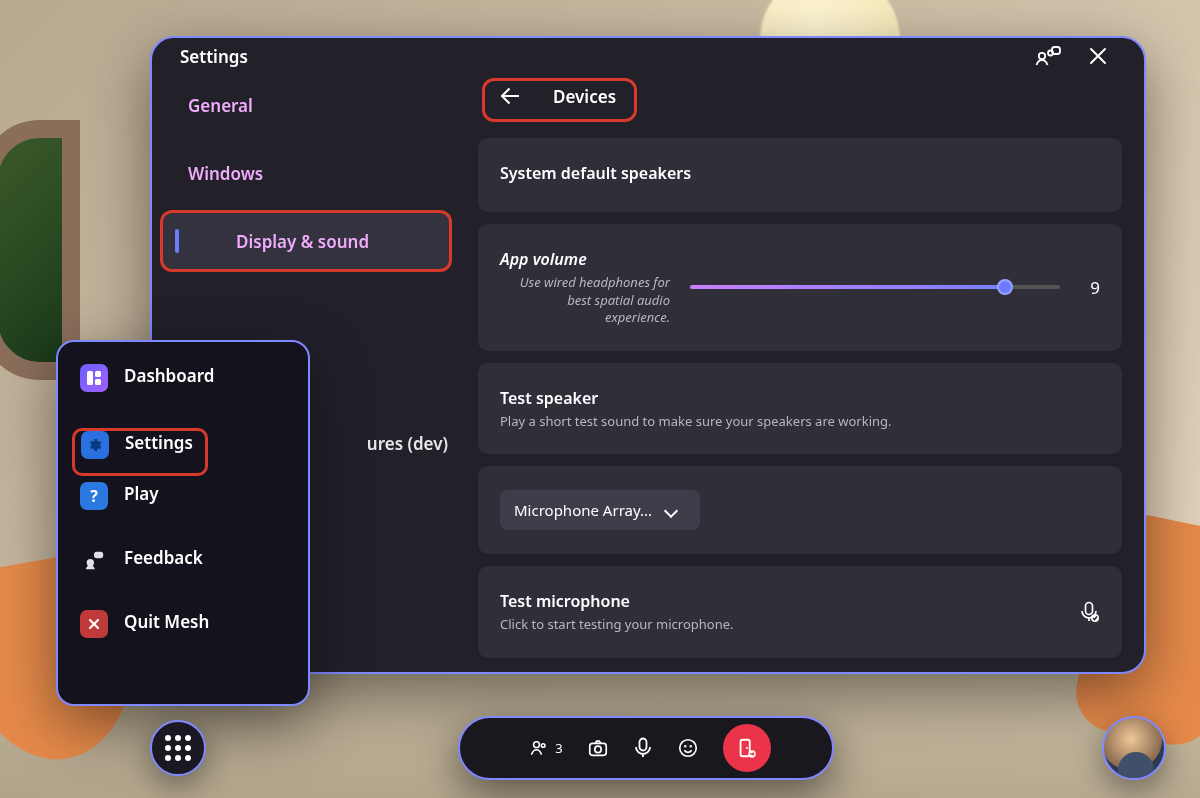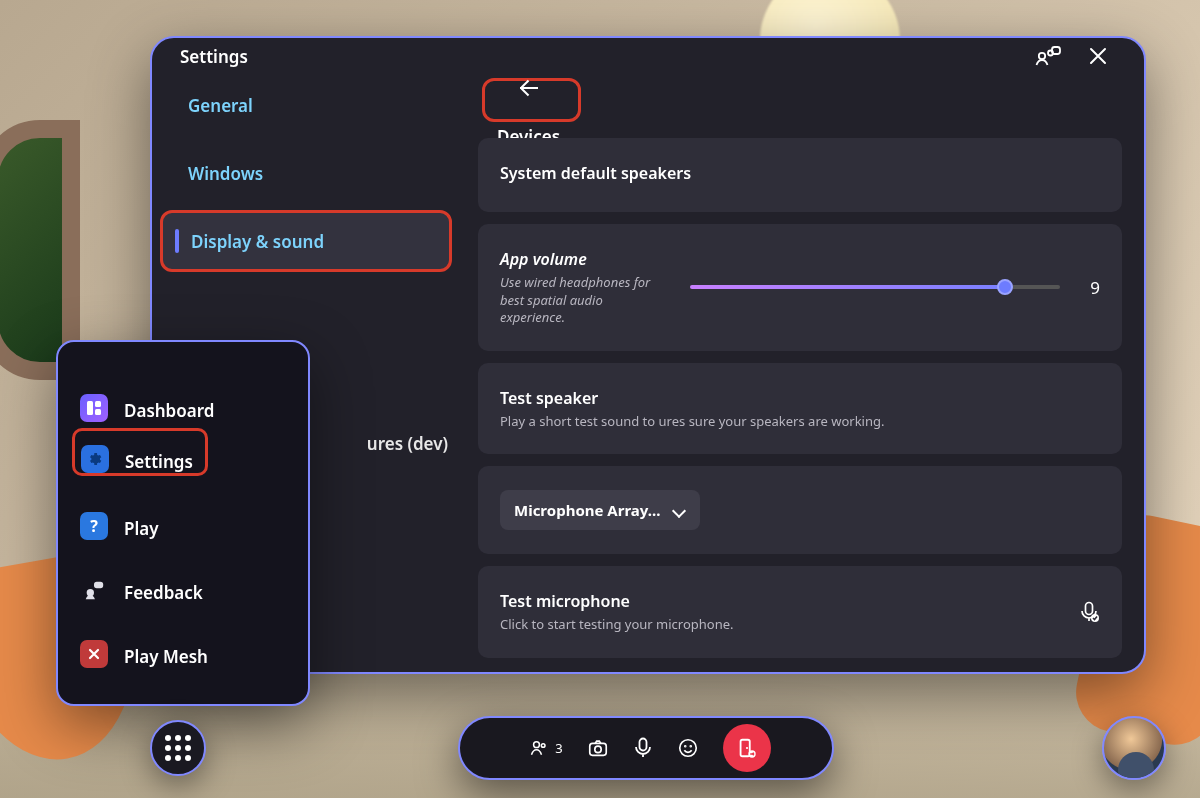--- a/index.html
+++ b/index.html
@@ -33,93 +33,93 @@
     padding: 0 28px;
   }
   .win-title { color: #fff; font-size: 17px; font-weight: 600; flex: 1; }
   .hdr-btn { width: 36px; height: 36px; display:flex; align-items:center; justify-content:center; color:#fff; border-radius: 8px; margin-left: 14px; cursor:pointer; }
 
   .win-body { flex:1; display:flex; padding: 0 16px 18px 0; gap: 16px; }
 
   .sidebar { width: 310px; padding: 0 10px 0 8px; display:flex; flex-direction:column; gap: 6px; }
   .side-item {
     height: 62px; display:flex; align-items:center; padding: 0 12px 0 12px;
-    font-size: 17px; font-weight: 600; color: #7dd3fc; border-radius: 10px; cursor:pointer;
+    font-size: 17px; font-weight: 600; color: #f0abfc; border-radius: 10px; cursor:pointer;
   }
   .side-item .bar { width:4px; height: 24px; background: transparent; border-radius:2px; margin-right: 12px; }
-  .side-item.active { background: #33323E; }
+  .side-item.active { background: #33323E; gap: 45px; }
   .side-item.active .bar { background: #6d7cff; }
   .side-item.partial { color:#e8e8e8; }
   .annot { border: 3px solid #d73a2a; border-radius: 12px; }
   .annot-sm { border: 3px solid #d73a2a; border-radius: 10px; }
 
   .content { flex:1; display:flex; flex-direction:column; gap: 12px; padding-right: 6px; }
 
   .devices-hdr {
     display:flex; align-items:center; gap: 24px;
     padding: 4px 4px 4px 4px;
   }
   .devices-hdr-box {
     display:flex; align-items:center; gap: 30px;
-    height: 44px; padding: 0 18px 8px 12px; flex-direction: column;
+    height: 44px; padding: 0 18px 8px 12px;
   }
   .back-icon { width:18px; height:2px; background:#fff; position:relative; }
   .back-icon::before, .back-icon::after { content:""; position:absolute; left:0; width:10px; height:2px; background:#fff; }
   .back-icon::before { transform: rotate(-45deg); top:-4px; }
   .back-icon::after { transform: rotate(45deg); top:4px; }
   .devices-title { color:#fff; font-size:17px; font-weight:600; }
 
   .card {
     background: #2F2E39;
     border-radius: 10px;
     padding: 24px 22px;
     display:flex; align-items:center;
     gap: 20px;
     color:#fff;
   }
   .card-main { flex:1; }
   .card-title { font-size:16px; font-weight:600; margin-bottom:4px; color:#fff; }
   .card-sub { font-size:13px; color:#b8b6c0; line-height:1.35; }
-  .card-sub.narrow { max-width: 170px; }
+  .card-sub.narrow { max-width: 170px; text-align: right; }
 
   .slider-wrap { flex:1; display:flex; align-items:center; gap: 22px; max-width: 430px; }
   .slider-track {
     flex:1; height:4px; border-radius:2px;
     background: linear-gradient(90deg, #c880ff 0%, #7a80ff 85%, #555 85%, #555 100%);
     position:relative;
   }
   .slider-thumb {
     position:absolute; left: calc(85% - 8px); top: -6px;
     width:16px; height:16px; border-radius:50%;
     background: #6d7cff; border:2px solid #9aa3ff;
   }
   .slider-val { color:#fff; font-size:17px; min-width: 20px; text-align:right; }
 
   .dropdown {
     background:#3e3d49; border-radius: 8px; padding: 10px 14px;
-    display:flex; align-items:center; gap: 12px; color:#fff; font-size:15px; font-weight:700;
+    display:flex; align-items:center; gap: 12px; color:#fff; font-size:15px; font-weight:400;
     min-width: 200px; cursor:pointer;
   }
   .chev-down { width:12px; height:12px; position:relative; }
   .chev-down::before { content:""; position:absolute; left:2px; top:2px; width:8px; height:8px; border-right:2px solid #fff; border-bottom:2px solid #fff; transform: rotate(45deg); }
 
   .mic-test-icon { width:22px; height:22px; }
 
   
   .popup {
     position:absolute; left: 56px; top: 340px;
     width: 254px; height: 366px;
     background: #14131d;
     border: 2px solid #8088ff;
     border-radius: 18px;
     box-shadow: 0 20px 60px rgba(0,0,0,0.45);
     padding: 22px 14px;
     display:flex; flex-direction:column; gap: 6px;
   }
-  .popup-item { height: 58px; display:flex; align-items:flex-end; gap: 16px; padding: 0 8px; border-radius:10px; cursor:pointer; }
+  .popup-item { height: 58px; display:flex; align-items:flex-start; gap: 16px; padding: 0 8px; border-radius:10px; cursor:pointer; }
   .popup-item .picon { width:28px; height:28px; display:flex; align-items:center; justify-content:center; border-radius:7px; font-size:16px; }
   .popup-item .plabel { color:#fff; font-size:17px; font-weight:600; }
   .icon-dash { background: linear-gradient(135deg,#6a60ff,#a060ff); color:#fff; }
   .icon-settings { background:#2a70e0; color:#fff; }
   .icon-help { background:#2a78e0; border-radius:50%; color:#fff; }
   .icon-quit { background:#c03a3a; color:#fff; }
   .icon-fb { color:#e0e0e8; }
 
   
   .bottom-bar {
@@ -220,21 +220,21 @@
           <div class="slider-track">
             <div class="slider-thumb"></div>
           </div>
         </div>
         <div class="slider-val">9</div>
       </div>
 
       <div class="card">
         <div class="card-main">
           <div class="card-title">Test speaker</div>
-          <div class="card-sub">Play a short test sound to ures sure your speakers are working.</div>
+          <div class="card-sub">Play a short test sound to make sure your speakers are working.</div>
         </div>
       </div>
 
       <div class="card">
         <div class="dropdown">
           <span>Microphone Array...</span>
           <span class="chev-down"></span>
         </div>
       </div>
 
@@ -291,21 +291,21 @@
         </svg>
     </span>
     <span class="plabel">Feedback</span>
   </div>
   <div class="popup-item">
     <span class="picon icon-quit">
       <svg width="12" height="12" viewBox="0 0 12 12" stroke="#fff" stroke-width="2.2" stroke-linecap="round">
           <path d="M2 2L10 10M10 2L2 10"></path>
         </svg>
     </span>
-    <span class="plabel">Play Mesh</span>
+    <span class="plabel">Quit Mesh</span>
   </div>
 </div>
 
 <div class="apps-btn">
   <div class="apps-grid">
     <span></span>
       <span></span>
       <span></span>
     <span></span>
       <span></span>

